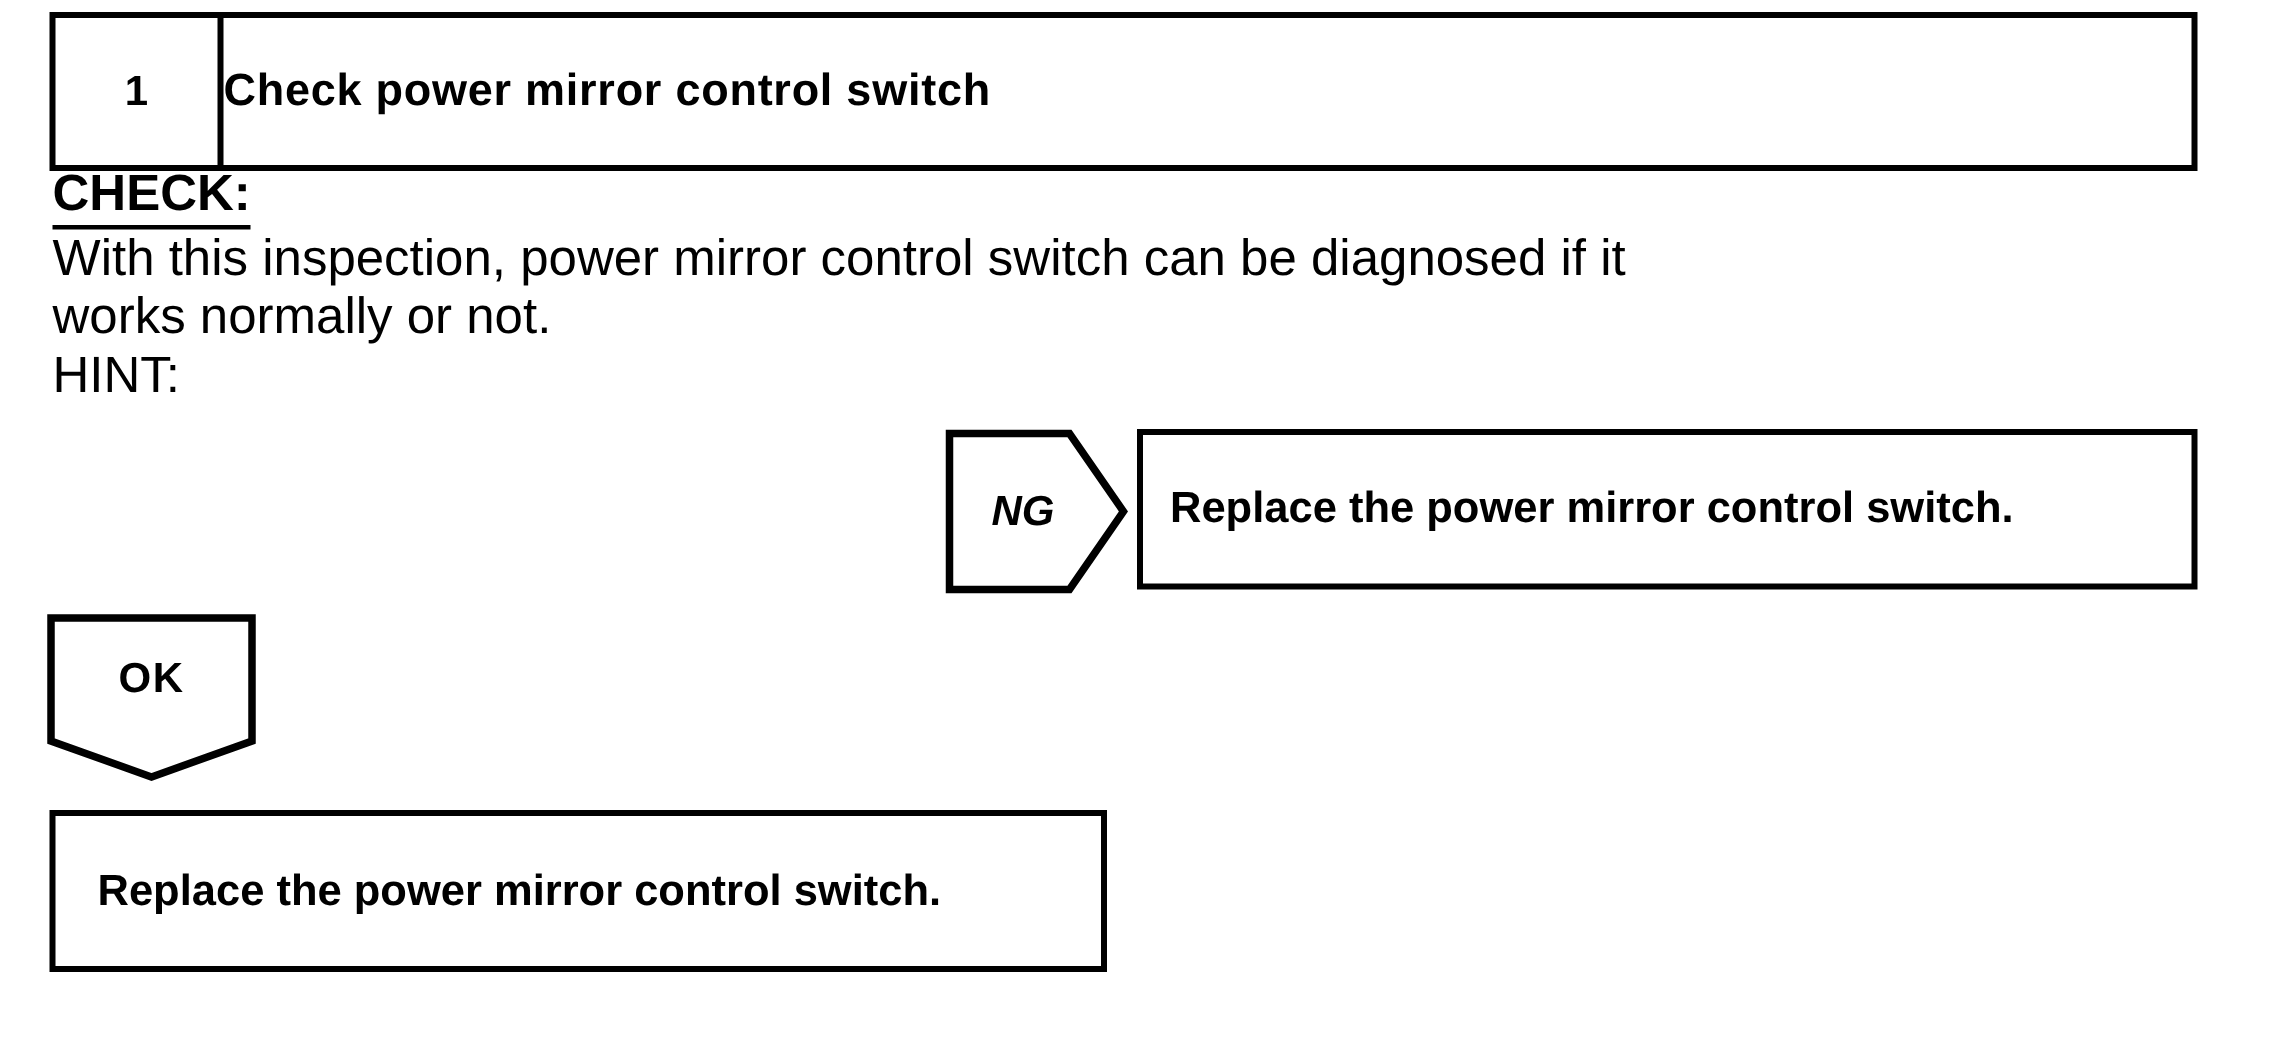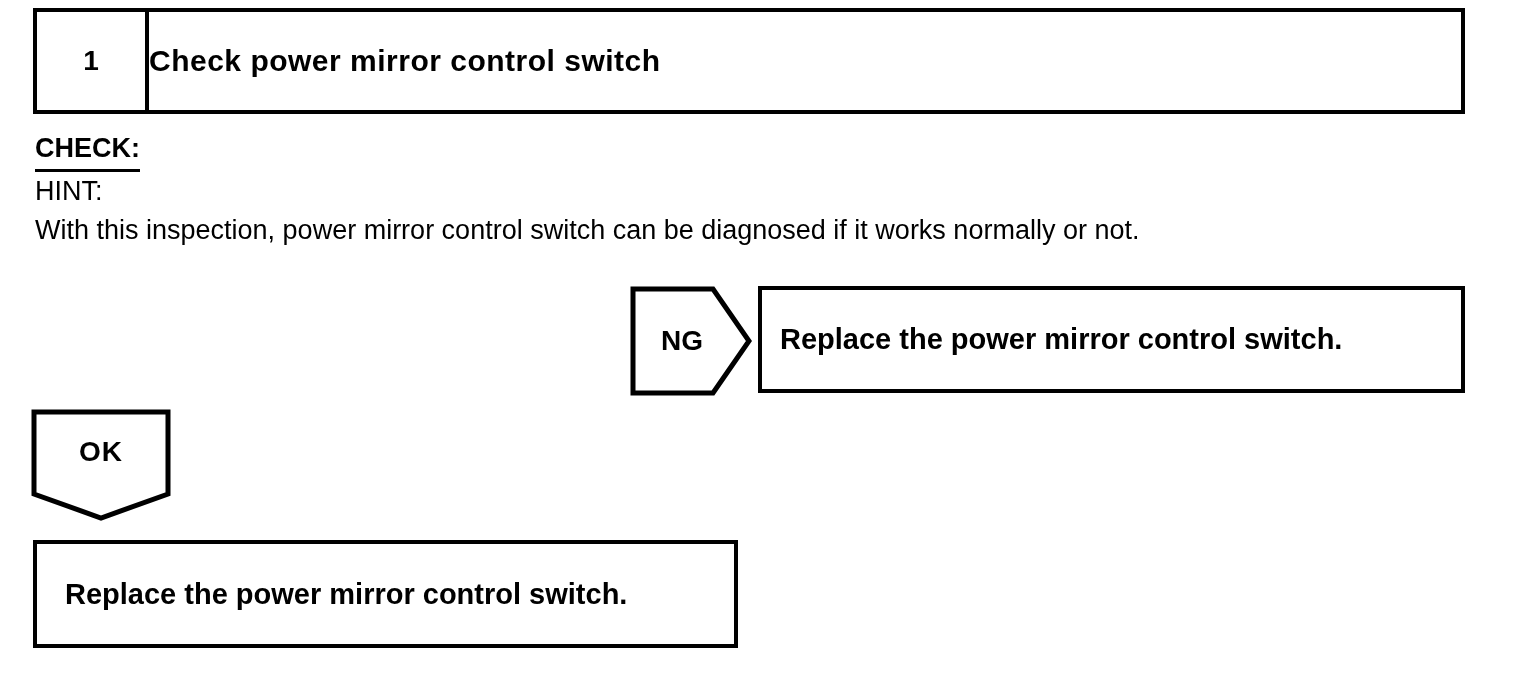--- a/index.html
+++ b/index.html
@@ -34,43 +34,43 @@
   .step-title-cell {
     flex: 1;
     display: flex; align-items: center;
     font-weight: bold; font-size: 30px;
     letter-spacing: 0.5px;
   }
 
   
   .instructions {
     position: absolute;
-    left: 35px; top: 129px;
+    left: 35px; top: 110px;
     width: 1140px;
-    font-size: 27px; line-height: 39px;
+    font-size: 34px; line-height: 39px;
   }
   .check-label {
     font-weight: bold;
     display: inline-block;
     border-bottom: 3px solid #000;
     padding-bottom: 1px;
   }
 
   
   .ng-connector {
     position: absolute;
     left: 630px; top: 286px;
     width: 122px; height: 110px;
   }
   .ng-connector svg { position: absolute; left: 0; top: 0; }
   .ng-label {
     position: absolute; left: 0; top: 0;
     width: 104px; height: 110px;
     display: flex; align-items: center; justify-content: center;
-    font-weight: bold; font-size: 28px;
+    font-weight: bold; font-size: 28px; font-style: italic;
   }
 
   
   .ng-action-box {
     position: absolute;
     left: 758px; top: 286px;
     width: 707px; height: 107px;
     border: 4px solid #000;
     display: flex; align-items: center;
     padding-left: 18px;
@@ -112,22 +112,22 @@
 
   <div class="step-header">
     <div class="step-number-cell">1</div>
     <div class="step-title-cell">Check power mirror control switch</div>
   </div>
 
   <div class="instructions">
     <div>
       <span class="check-label">CHECK:</span>
     </div>
+    <div>With this inspection, power mirror control switch can be diagnosed if it works normally or not.</div>
     <div>HINT:</div>
-    <div>With this inspection, power mirror control switch can be diagnosed if it works normally or not.</div>
   </div>
 
   <div class="ng-connector">
     <svg width="122" height="110" viewBox="0 0 122 110">
       <polygon points="3,3 83,3 119,55 83,107 3,107" fill="#ffffff" stroke="#000000" stroke-width="5"></polygon>
     </svg>
     <div class="ng-label">NG</div>
   </div>
 
   <div class="ng-action-box">

